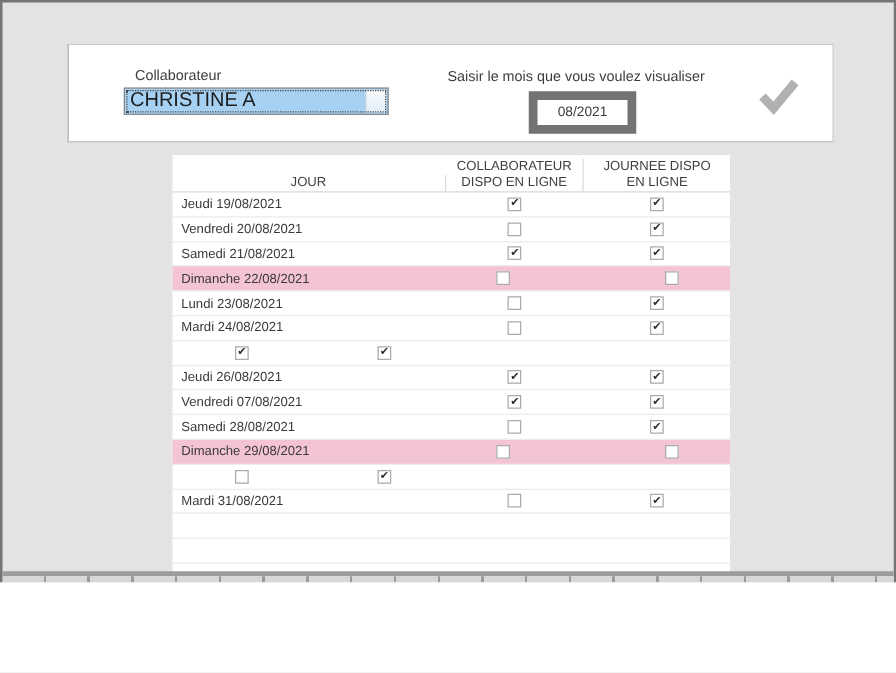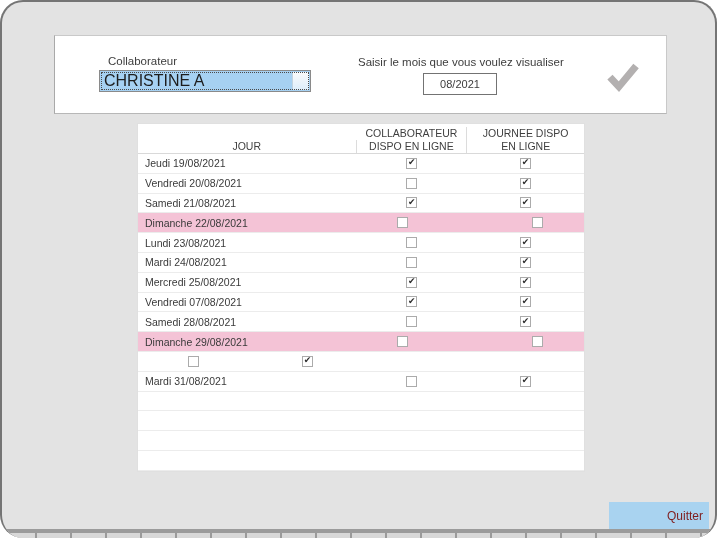--- a/index.html
+++ b/index.html
@@ -1,21 +1,21 @@
 <!DOCTYPE html>
 <html style="--window-bg: #e3e3e3; --selection-blue: #a6d1f2; --sunday-pink: #f4c3d6; --button-blue: #a9d3f0;"><head>
 <meta charset="utf-8">
 <style>
   html,body{margin:0;padding:0;}
   body{font-family:"Liberation Sans","DejaVu Sans",sans-serif;}
   .screen{
-    position:relative;width:717px;height:538px;
+    position:relative;width:717px;height:466px;
     background:var(--window-bg);
     box-sizing:border-box;overflow:hidden;
-    border-left:2px solid #757575;border-right:2px solid #757575;border-top:2px solid #757575;border-radius:23px;
+    border-left:2px solid #757575;border-right:2px solid #757575;border-top:2px solid #757575;
   }
   
   .panel-top{
     position:absolute;left:52px;top:33px;width:613px;height:79px;
     background:#ffffff;box-sizing:border-box;
     border:1px solid #c9c9c9;border-left-color:#a9a9a9;border-bottom-color:#b7b7b7;
   }
   .collab-label{
     position:absolute;left:53px;top:19px;font-size:11.5px;color:#3d3d3d;
   }
@@ -32,21 +32,21 @@
     width:16px;height:18px;margin-right:1px;
     background:linear-gradient(#fbfbfb,#ddeefb);
     border-left:1px solid #c3d4e0;
   }
   .month-prompt{
     position:absolute;left:303px;top:20px;width:300px;text-align:left;
     font-size:11.5px;color:#3d3d3d;
   }
   .month-input{
     position:absolute;left:368px;top:37px;width:68px;height:18px;
-    box-sizing:content-box;border:1px solid #737373;background:#fff;
+    box-sizing:content-box;border:7px solid #737373;background:#fff;
     text-align:center;font-size:11px;color:#3d3d3d;
     font-family:"Liberation Sans","DejaVu Sans",sans-serif;
   }
   .confirm-check{
     position:absolute;left:549px;top:21px;width:38px;height:38px;cursor:pointer;
   }
   
   .table{
     position:absolute;left:135px;top:121px;width:448px;
     background:#fff;box-sizing:border-box;
@@ -180,29 +180,37 @@
     <div class="cell day">Mardi 24/08/2021</div>
     <div class="cell cb-cell c1">
       <span class="checkbox"></span>
     </div>
     <div class="cell cb-cell c2">
       <span class="checkbox checked"></span>
     </div>
   </div>
 
   <div class="trow">
-    <div class="cell day">Mercredi 25/08/2021</div>
-    <div class="cell cb-cell c1">
-      <span class="checkbox checked"></span>
-    </div>
-    <div class="cell cb-cell c2">
-      <span class="checkbox checked"></span>
-    </div>
-  </div>
-
+    <div class="cell cb-cell c1">
+      <span class="checkbox checked"></span>
+    </div>
+    <div class="cell cb-cell c2">
+      <span class="checkbox checked"></span>
+    </div>
+  </div>
+
+  <div class="trow">
+    <div class="cell day">Jeudi 26/08/2021</div>
+    <div class="cell cb-cell c1">
+      <span class="checkbox checked"></span>
+    </div>
+    <div class="cell cb-cell c2">
+      <span class="checkbox checked"></span>
+    </div>
+  </div>
 
   <div class="trow">
     <div class="cell day">Vendredi 07/08/2021</div>
     <div class="cell cb-cell c1">
       <span class="checkbox checked"></span>
     </div>
     <div class="cell cb-cell c2">
       <span class="checkbox checked"></span>
     </div>
   </div>

